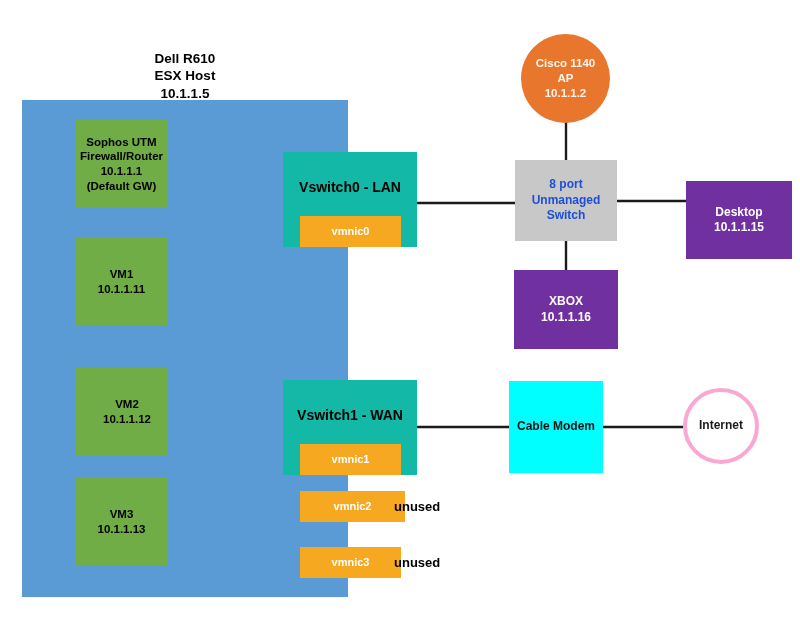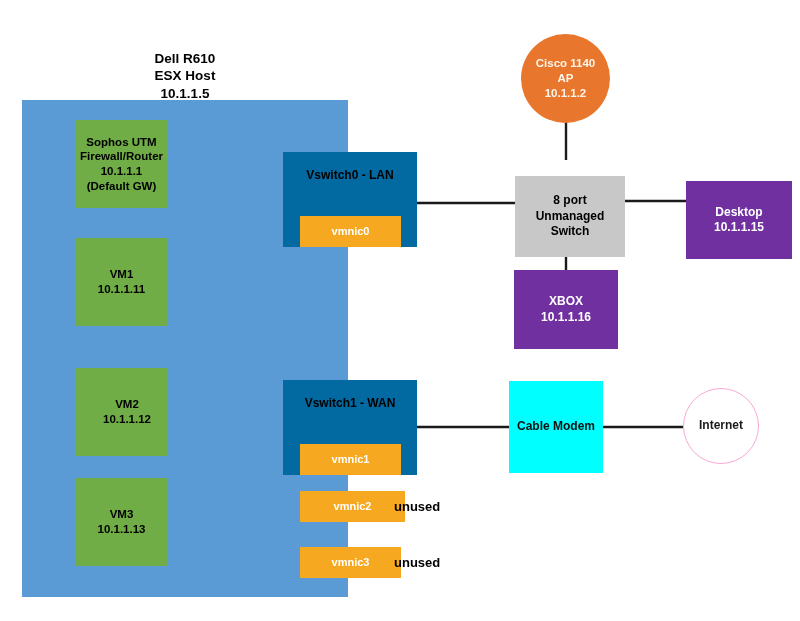--- a/index.html
+++ b/index.html
@@ -58,26 +58,26 @@
     font-size: 11.5px;
     z-index: 4;
   }
   #vm-sophos { left: 75px; top: 120px; width: 93px; height: 88px; }
   #vm-vm1    { left: 75px; top: 238px; width: 93px; height: 88px; }
   #vm-vm2    { left: 75px; top: 368px; width: 93px; height: 88px; padding-left: 11px; }
   #vm-vm3    { left: 75px; top: 478px; width: 93px; height: 88px; }
 
   
   .vswitch {
-    background: #0369a1;
-    color: #000000;
-    font-size: 12px;
+    background: #14b8a6;
+    color: #000000;
+    font-size: 14px;
     z-index: 5;
     justify-content: flex-start;
-    padding-top: 16px;
+    padding-top: 27px;
   }
   #vswitch0 { left: 283px; top: 152px; width: 134px; height: 95px; }
   #vswitch1 { left: 283px; top: 380px; width: 134px; height: 95px; }
 
   
   .vmnic {
     background: #f6a821;
     color: #ffffff;
     font-size: 11px;
     z-index: 6;
@@ -92,26 +92,25 @@
     color: #000000;
     font-size: 13px;
     z-index: 6;
     white-space: nowrap;
   }
   #unused2 { left: 394px; top: 499px; }
   #unused3 { left: 394px; top: 555px; }
 
   
   #switch-8port {
-    left: 515px; top: 160px; width: 110px; height: 81px;
+    left: 515px; top: 160px; width: 102px; height: 81px;
     background: #c8c8c8;
-    color: #000000;
-    font-size: 12px;
-    z-index: 4;
-    margin-top: 16px;
+    color: #1d4ed8;
+    font-size: 12px;
+    z-index: 4;
   }
   
   #cisco-ap {
     left: 521px; top: 34px; width: 89px; height: 89px;
     background: #e8762c;
     border-radius: 50%;
     color: #fdf5ec;
     font-size: 11.5px;
     z-index: 4;
   }
@@ -130,21 +129,21 @@
     left: 509px; top: 381px; width: 94px; height: 92px;
     background: #00ffff;
     color: #111111;
     font-size: 12px;
     z-index: 4;
   }
   
   #internet {
     left: 683px; top: 388px; width: 76px; height: 76px;
     background: #ffffff;
-    border: 1px solid #f9a8d4;
+    border: 4px solid #f9a8d4;
     border-radius: 50%;
     color: #1a1a1a;
     font-size: 12px;
     z-index: 4;
   }
 </style>
 </head>
 <body>
 
 <div id="canvas">

